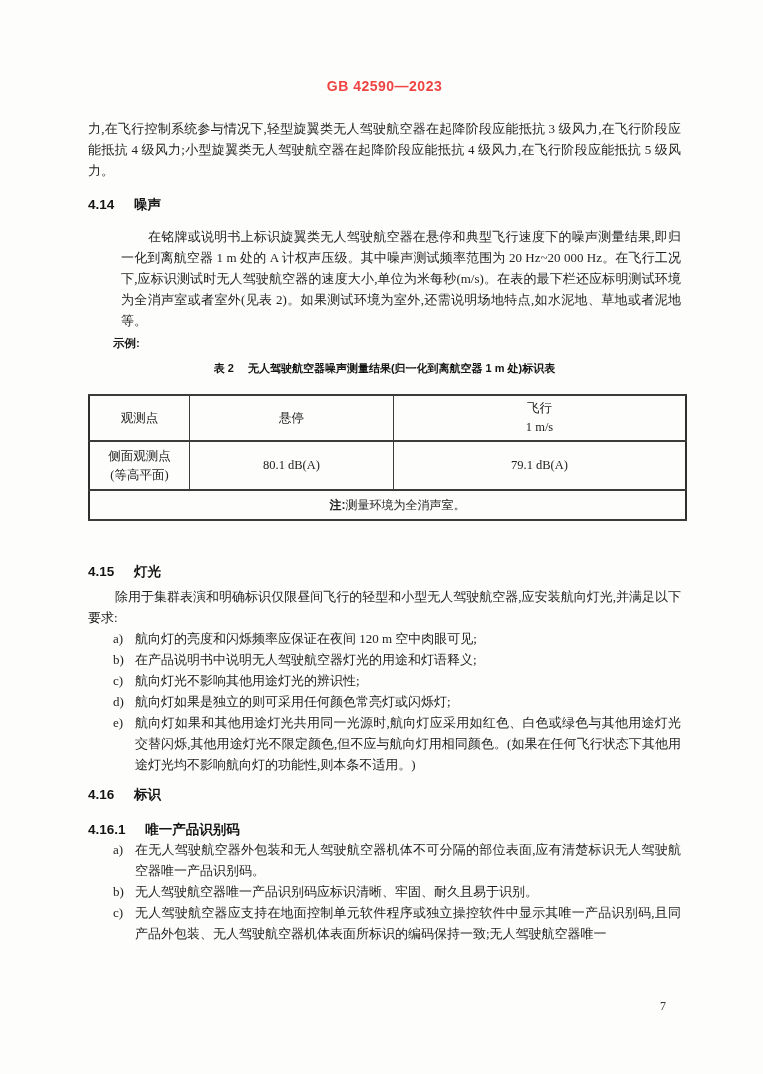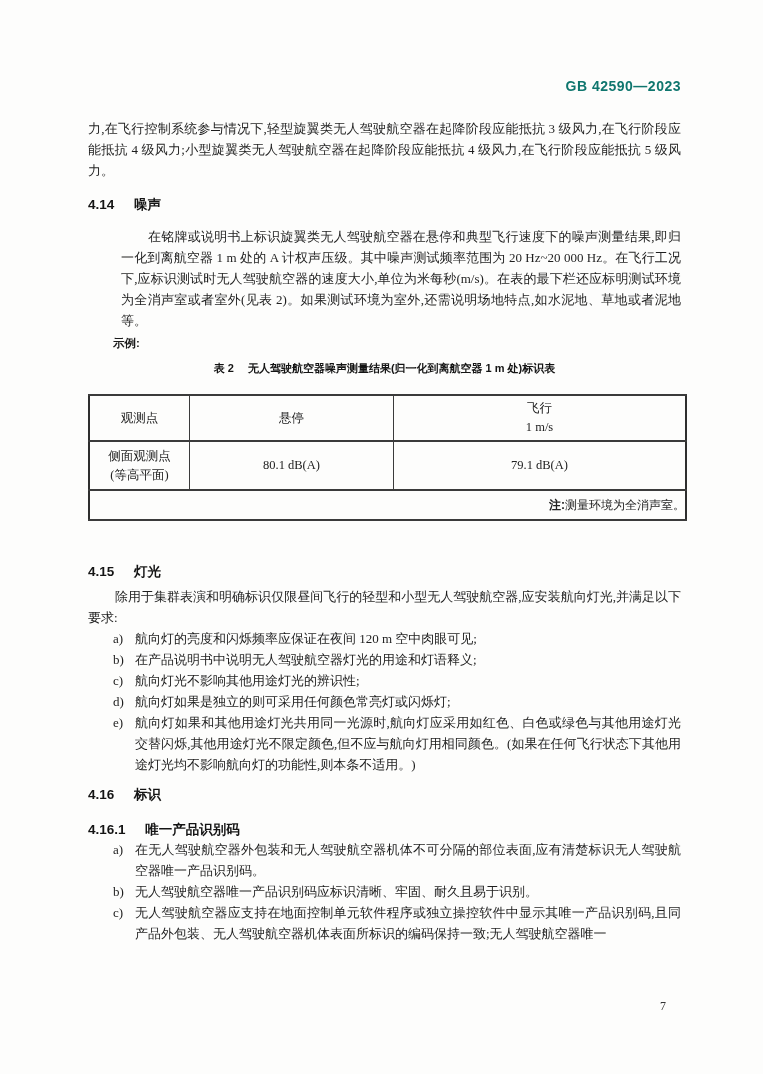--- a/index.html
+++ b/index.html
@@ -9,26 +9,26 @@
     background:#fdfdfc;
     overflow:hidden;
     font-family:"Liberation Serif","DejaVu Serif",serif;
     color:#1e1e1e;
   }
   .content {
     position:absolute; left:88px; top:78px; width:593px;
   }
   .doc-number {
     display:block;
-    text-align:right;
+    text-align:center;
     font-family:"Liberation Sans","DejaVu Sans",sans-serif;
     font-weight:bold;
     font-size:14px; line-height:16px;
     letter-spacing:0.5px;
-    color:#0f766e;
+    color:#ef4444;
   }
   .para {
     margin:0;
     font-size:13px; line-height:21px;
     text-align:justify;
     color:#1e1e1e;
   }
   .indent { text-indent:27px; }
   .mt-intro { margin-top:24px; }
   .h-sec {
@@ -75,21 +75,21 @@
     padding:0;
     color:#222;
   }
   td.c-point { width:99px;border-radius:7px; }
   td.c-hover { width:203px; }
   td.c-flight { width:291px; }
   tr.thead td { height:44px; line-height:19px; }
   tr.trow td { height:47px; line-height:19px; }
   tr.note-row td {
     height:28px;
-    text-align:right;
+    text-align:center;
     padding-left:20px;
     font-size:12px;
   }
   .note-label {
     font-family:"Liberation Sans","DejaVu Sans",sans-serif;
     font-weight:bold;
   }
   .mt-s415 { margin-top:42px; }
   .mt-5 { margin-top:5px; }
   .items { margin:0; }

